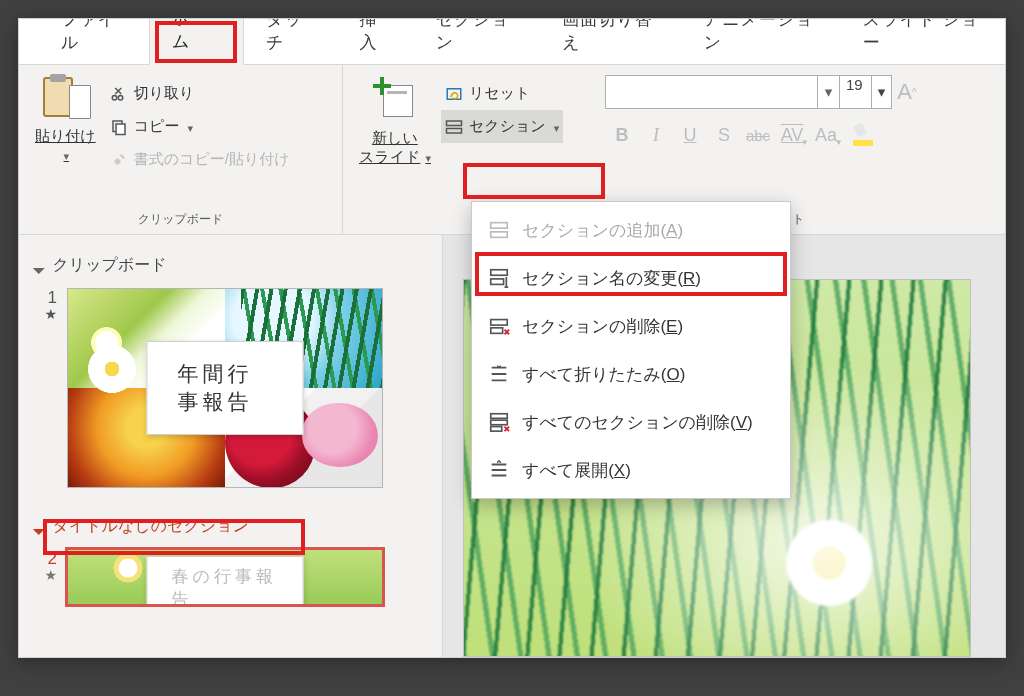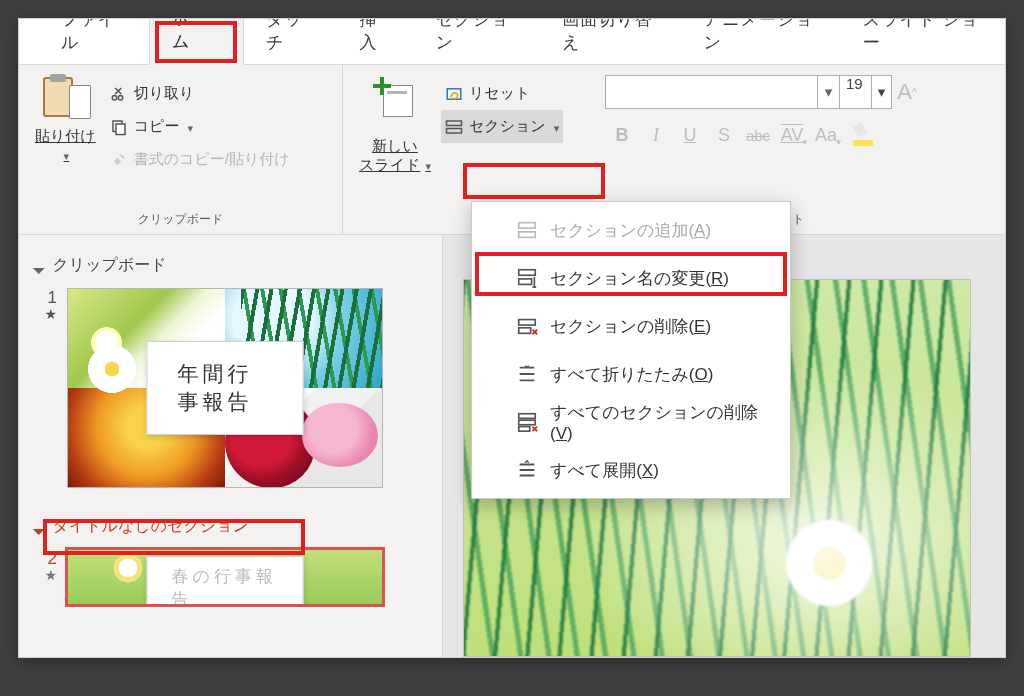--- a/index.html
+++ b/index.html
@@ -124,21 +124,21 @@
   .font-group .group-top { flex-direction: column; gap: 10px; padding-top:4px;}
   .font-row1 { display:flex; gap:0; }
   .font-name {
     width: 235px; height:34px; background:#fff; border:1px solid #adadad;
     display:flex; align-items:center; padding:0 8px; position:relative;
     color: #666; font-size:15px;
   }
   .font-name .chev { position:absolute; right:0; top:0; width:22px; height:100%; border-left:1px solid #adadad; display:flex; align-items:center; justify-content:center;}
   .font-size {
     width: 52px; height:34px; background:#fff; border:1px solid #adadad; border-left:none;
-    display:flex; align-items:flex-end; padding:16px 6px; color:#444; font-size:15px; position:relative;
+    display:flex; align-items:flex-start; padding:0 6px; color:#444; font-size:15px; position:relative;
   }
   .font-size .chev { position:absolute; right:0; top:0; width:20px; height:100%; border-left:1px solid #adadad; display:flex; align-items:center; justify-content:center;}
   .bump { width:30px; height:34px; display:flex; align-items:center; justify-content:center; color:#bdbdbd; font-size:19px; font-family:serif;}
   .font-row2 { display:flex; gap:0; }
   .fbtn {
     width: 34px; height:32px; display:flex; align-items:center; justify-content:center;
     color:#bdbdbd; font-size:18px; position:relative;
   }
   .fbtn .dd::after { content:"\25BE"; font-size:9px; color:#bdbdbd; position:absolute; right:2px; bottom:4px;}
   .hl-icon {
@@ -222,21 +222,21 @@
     width: 320px;
     background:#fff;
     border:1px solid #c9c9c9;
     box-shadow: 0 6px 18px rgba(0,0,0,.25);
     padding: 4px 0;
     z-index: 50;
   }
   .menu-item {
     display:flex; align-items:center; gap:12px;
     height:48px; padding: 0 16px;
-    font-size:17px; color:#333;margin-left:28px;
+    font-size:17px; color:#333;
   }
   .menu-item.disabled { color:#a9a9a9;}
   .menu-item .mi-icon { width:22px; height:22px; display:flex; align-items:center; justify-content:center;}
   .menu-item .underline { text-decoration: underline;}
   .mi-icon svg { width:22px; height:22px; display:block;}
   
   .hl-box { position:absolute; border:4px solid #e02020; pointer-events:none; z-index:100;}
 </style>
 </head>
 <body>
@@ -304,21 +304,21 @@
       </div>
 
       <div class="ribbon-group" style="width:252px;border-right:none">
         <div class="group-top">
           <div class="big-btn">
             <div class="newslide-icon">
               <div class="page"></div>
                 <div class="line"></div>
                 <div class="plus"></div>
             </div>
-            <span style="margin-top:16px">新しい</span>
+            <span style="margin-top:8px">新しい</span>
             <span style="display:flex;align-items:flex-start;gap:3px">
                 <span>スライド</span>
                 <span class="chev-down"></span>
               </span>
           </div>
           <div style="display:flex;flex-direction:column;padding-top:6px;padding-left:4px;">
             <div class="small-row">
               <span class="icon16 reset-icon">
                 <svg viewBox="0 0 24 24">
                     <rect x="3" y="5" width="18" height="14" fill="none" stroke="#2a7ab8" stroke-width="2"></rect>

